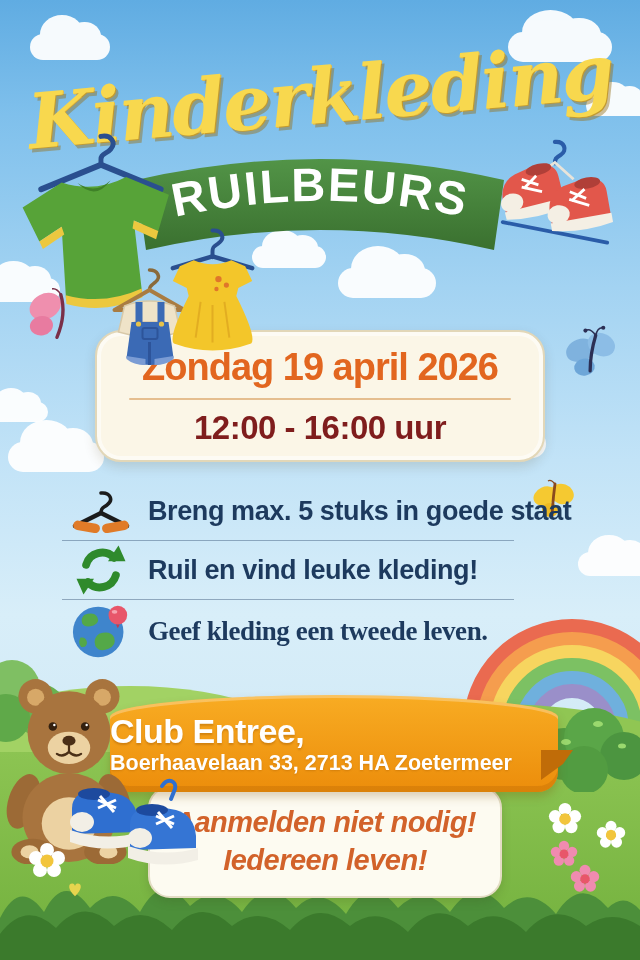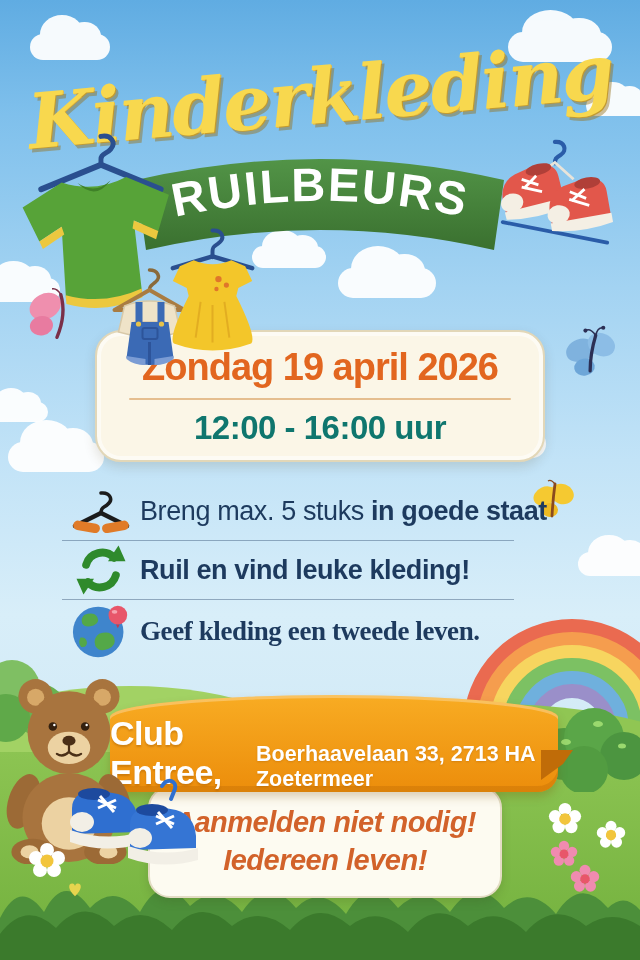--- a/index.html
+++ b/index.html
@@ -23,43 +23,43 @@
 
   .deco{position:absolute;}
 
   
   .date-box{position:absolute;left:95px;top:330px;width:450px;height:132px;z-index:3;
     background:#fbf6e7;border:2px solid #e2d7b8;border-radius:26px;box-sizing:border-box;
     box-shadow:0 5px 12px rgba(80,60,20,.15),inset 0 0 0 4px rgba(255,255,255,.55);
     display:flex;flex-direction:column;align-items:center;justify-content:center;gap:9px;}
   .date-line{font-size:38px;font-weight:800;color:#E2661F;letter-spacing:-1px;}
   .date-divider{width:382px;height:2px;background:#d9a05f;opacity:.65;border-radius:2px;}
-  .time-line{font-size:33px;font-weight:800;color:#0f766e;letter-spacing:-.5px;}
+  .time-line{font-size:33px;font-weight:800;color:#7f1d1d;letter-spacing:-.5px;}
 
   
   .info-list{position:absolute;left:62px;top:482px;width:452px;z-index:3;}
   .info-row{display:flex;align-items:center;height:58px;}
   .info-icon{flex:0 0 78px;display:flex;justify-content:center;align-items:center;}
   .info-text{font-size:27px;color:#1D3A5E;font-weight:600;letter-spacing:-.4px;white-space:nowrap;}
-  .info-text b{font-weight:400;}
+  .info-text b{font-weight:700;margin-left:8px;}
   .info-divider{height:1px;background:rgba(45,75,110,.42);}
 
   
   .rainbow{position:absolute;left:452px;top:600px;width:200px;height:122px;z-index:2;}
   .hill{position:absolute;border-radius:50%;z-index:3;}
   .meadow{position:absolute;left:0;top:752px;width:640px;height:208px;z-index:3;
     background:linear-gradient(180deg,#8cc452,#72b03d);}
   .scene4{z-index:4;} .scene8{z-index:8;}
 
   
   .loc-banner{position:absolute;left:110px;top:695px;width:448px;height:97px;z-index:6;
     background:linear-gradient(180deg,#f8ac23,#ec8d0b);
     border-radius:50% 50% 20px 20px / 22px 22px 20px 20px;
     box-shadow:0 5px 10px rgba(120,70,0,.25),inset 0 3px 0 rgba(255,255,255,.28),inset 0 -6px 0 rgba(160,85,0,.22);
-    display:flex;flex-direction:row;align-items:flex-end;justify-content:center;}
+    display:flex;flex-direction:column;align-items:flex-start;justify-content:center;}
   .loc-fold{position:absolute;right:-15px;bottom:12px;width:0;height:0;z-index:-1;
     border-left:22px solid #c06c08;border-top:14px solid #c06c08;
     border-bottom:16px solid transparent;border-right:10px solid transparent;}
   .loc-name{font-size:34px;font-weight:800;color:#fff;text-shadow:0 2px 2px rgba(150,80,0,.35);letter-spacing:-.5px;}
   .loc-addr{font-size:21.5px;font-weight:800;color:#fff;text-shadow:0 1px 2px rgba(150,80,0,.3);}
 
   
   .footer-box{position:absolute;left:148px;top:786px;width:354px;height:112px;z-index:5;
     background:#fdfbf1;border:2px solid #e3dcc4;border-radius:22px;box-sizing:border-box;
     box-shadow:0 4px 10px rgba(60,80,30,.2);

